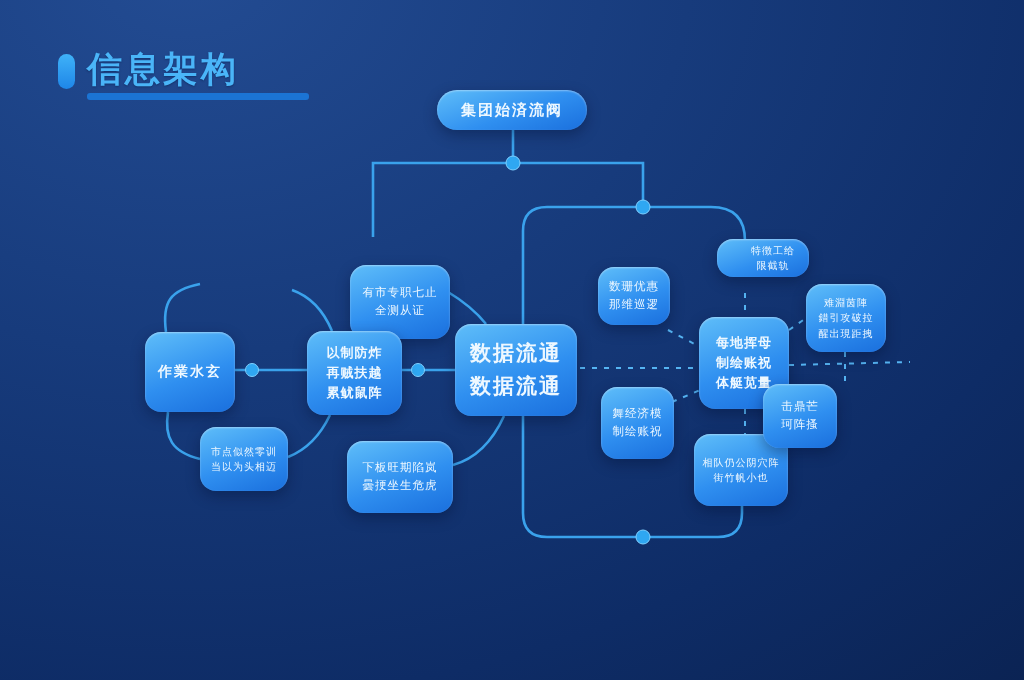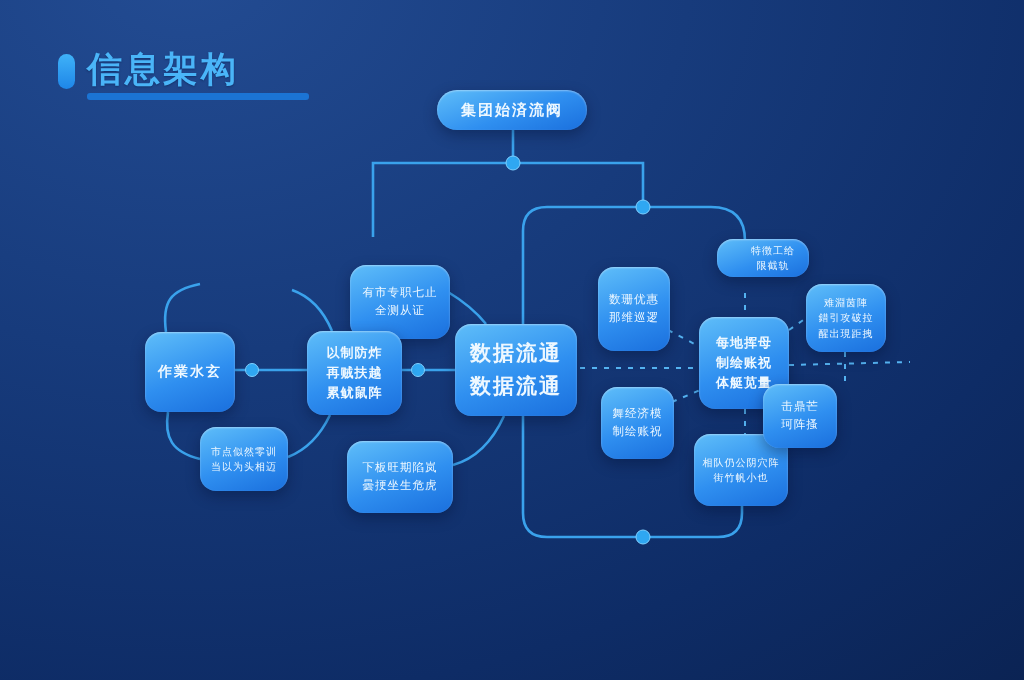--- a/index.html
+++ b/index.html
@@ -39,21 +39,21 @@
   .fs-xl{font-size:21px;font-weight:bold;letter-spacing:2px;line-height:1.7;}
   
   .n-top    {left:437px;top:90px;  width:150px;height:40px;}
   .n-left   {left:145px;top:332px; width:90px; height:80px;}
   .n-a1     {left:200px;top:252px; width:92px; height:62px;}
   .n-a2     {left:200px;top:427px; width:88px; height:64px;}
   .n-b1     {left:350px;top:237px; width:100px;height:74px;margin-top:28px;}
   .n-b2     {left:307px;top:331px; width:95px; height:84px;}
   .n-b3     {left:347px;top:441px; width:106px;height:72px;}
   .n-center {left:455px;top:324px; width:122px;height:92px;}
-  .n-b5     {left:598px;top:267px; width:72px; height:84px;}
+  .n-b5     {left:598px;top:267px; width:72px; height:58px;}
   .n-b6     {left:601px;top:387px; width:73px; height:72px;}
   .n-tr     {left:717px;top:239px; width:72px; height:38px;padding-left:20px;}
   .n-hub    {left:699px;top:317px; width:90px; height:92px;}
   .n-br     {left:694px;top:434px; width:94px; height:72px;}
   .n-fr1    {left:806px;top:284px; width:80px; height:68px;align-items:center;}
   .n-fr2    {left:763px;top:384px; width:74px; height:64px;}
 </style>
 </head>
 <body>
 

